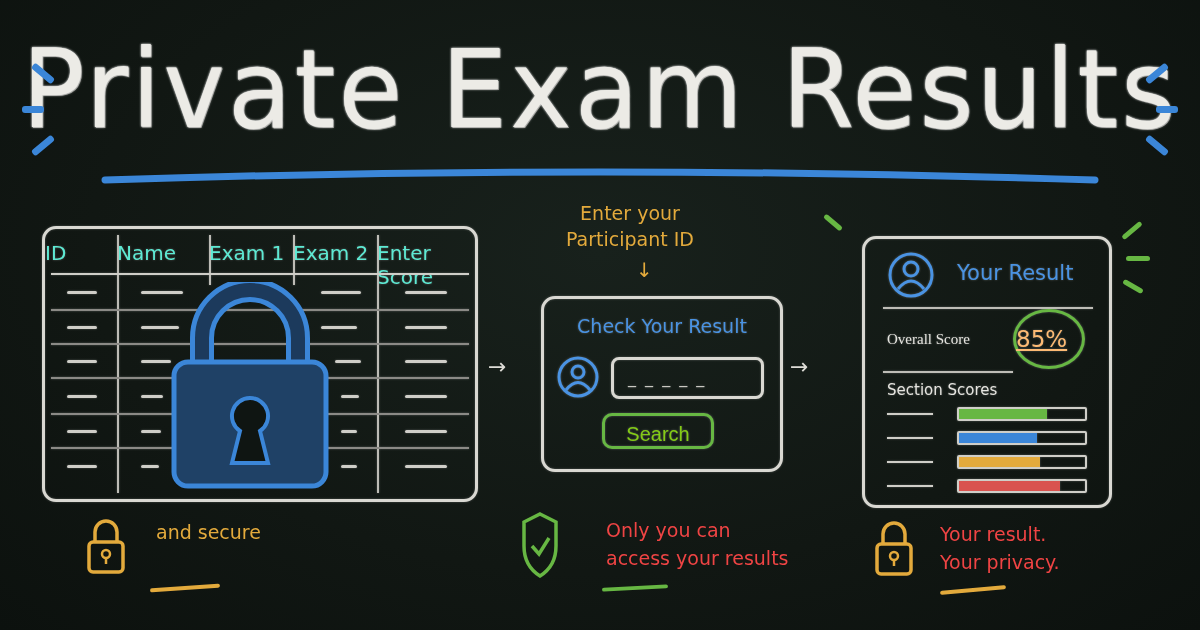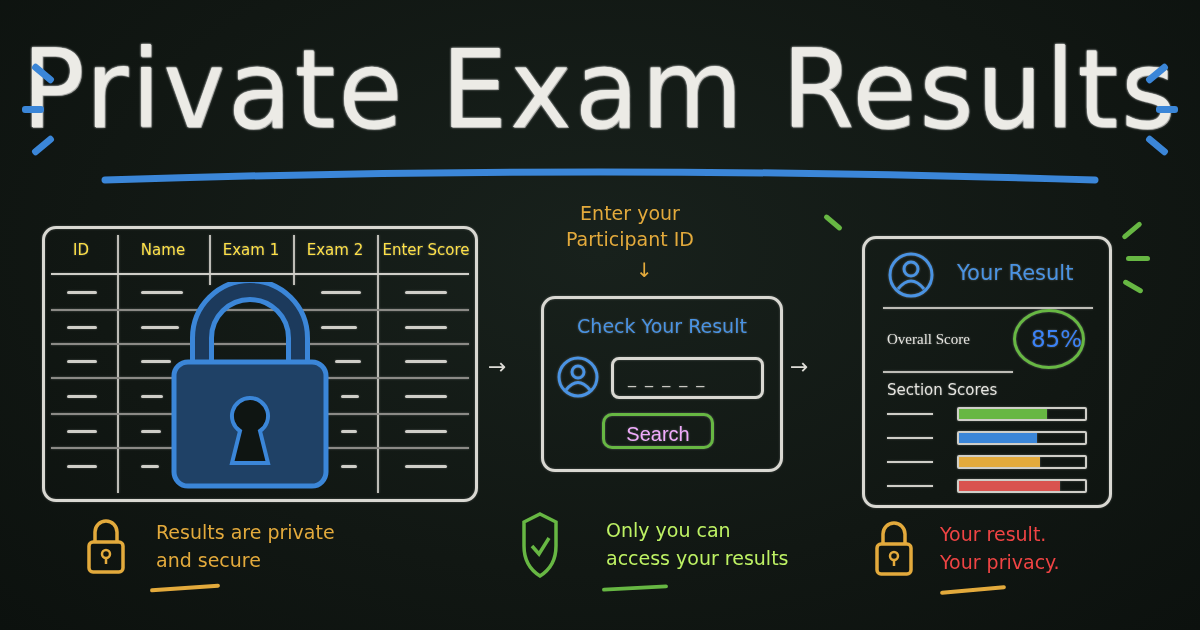--- a/index.html
+++ b/index.html
@@ -10,47 +10,47 @@
   .chalk{filter:drop-shadow(0 0 1px rgba(255,255,255,.25));}
   .title{position:absolute;left:0;top:28px;width:1200px;text-align:center;
     font-size:104px;color:#ecebe6;letter-spacing:3px;font-weight:normal;
     font-family:"DejaVu Sans",sans-serif;transform:scaleY(1.05);
     text-shadow:0 0 2px #fff,1px 1px 0 #9a9a96;}
   .underline{position:absolute;left:100px;top:168px;width:1000px;height:16px;}
   .ray{position:absolute;background:#3b86d8;border-radius:3px;height:7px;}
   .panel{position:absolute;border:3px solid #d9d8d2;border-radius:14px;}
   
   .tbl{left:42px;top:226px;width:430px;height:270px;}
-  .th{position:absolute;top:12px;color:#fde047;font-size:15px;text-align:center;}
+  .th{position:absolute;top:12px;color:#5eead4;font-size:20px;text-align:left;}
   .vline{position:absolute;top:6px;width:2px;height:258px;background:#bdbcb6;}
   .hline{position:absolute;left:6px;height:2px;width:418px;background:#8b8a86;}
   .dash{position:absolute;height:3px;width:30px;background:#cfcec8;border-radius:2px;}
   .lockbig{position:absolute;left:170px;top:282px;}
   
   .hint{position:absolute;left:530px;top:200px;width:200px;text-align:center;
     color:#e3aa3c;font-size:19px;line-height:26px;}
   .arrow-down{position:absolute;left:636px;top:258px;color:#e3aa3c;font-size:20px;}
   .check{left:541px;top:296px;width:236px;height:170px;}
   .check-title{position:absolute;left:0;top:16px;width:100%;text-align:center;
     color:#4a93e3;font-size:19px;}
   .idfield{position:absolute;left:67px;top:58px;width:147px;height:36px;
     border:3px solid #d9d8d2;border-radius:8px;}
   .idfield span{position:absolute;left:14px;top:8px;color:#cfcec8;font-size:16px;letter-spacing:2px;}
   .search-btn{position:absolute;left:58px;top:114px;width:112px;height:36px;
-    border:3px solid #67b743;border-radius:10px;color:#f0abfc;font-size:20px;
+    border:3px solid #67b743;border-radius:10px;color:#84cc16;font-size:20px;
     text-align:center;line-height:36px;background:transparent;padding:0;cursor:pointer;}
   .flow-arrow{position:absolute;color:#dddcd6;font-size:22px;}
   
   .result{left:862px;top:236px;width:244px;height:266px;}
   .res-title{position:absolute;left:92px;top:22px;color:#4a93e3;font-size:21px;}
   .sep{position:absolute;left:18px;height:2px;background:#bebdb7;}
   .ov-label{position:absolute;left:22px;top:92px;color:#e6e5e0;font-size:15px;font-family:Liberation Serif, serif;}
   .score-circle{position:absolute;left:148px;top:70px;width:66px;height:54px;
-    border:3px solid #67b743;border-radius:50%;color:#3b82f6;font-size:23px;
-    text-align:right;line-height:54px;}
+    border:3px solid #67b743;border-radius:50%;color:#fdba74;font-size:23px;
+    text-align:left;line-height:54px;text-decoration:underline;}
   .sec-label{position:absolute;left:22px;top:142px;color:#e6e5e0;font-size:15px;}
   .barrow{position:absolute;left:22px;height:14px;width:200px;}
   .barrow .lbl{position:absolute;left:0;top:6px;width:46px;height:2px;background:#cfcec8;}
   .barrow .track{position:absolute;left:70px;top:0;width:126px;height:10px;border:2px solid #cfcec8;border-radius:2px;}
   .barrow .fill{height:100%;}
   .spark{position:absolute;height:5px;background:#67b743;border-radius:3px;}
   
   .foot{position:absolute;font-size:19px;line-height:28px;}
   .foot-ul{position:absolute;height:4px;border-radius:3px;}
 </style>
@@ -184,30 +184,29 @@
   </div>
 </div>
 
 <svg style="position:absolute;left:86px;top:516px" width="40" height="60" viewBox="0 0 40 60">
   <path d="M9 26 V16 A11 11 0 0 1 31 16 V26" fill="none" stroke="#e3aa3c" stroke-width="3.5"></path>
   <rect x="3" y="26" width="34" height="30" rx="4" fill="none" stroke="#e3aa3c" stroke-width="3.5"></rect>
   <circle cx="20" cy="38" r="4" fill="none" stroke="#e3aa3c" stroke-width="2.5"></circle>
   <line x1="20" y1="42" x2="20" y2="48" stroke="#e3aa3c" stroke-width="2.5"></line>
 </svg>
 <div class="foot" style="left:156px;top:518px;color:#e3aa3c">
-  <div>Results are private</div>
   <div>and secure</div>
 </div>
 <div class="foot-ul" style="left:150px;top:586px;width:70px;background:#e3aa3c;transform:rotate(-4deg)"></div>
 
 <svg style="position:absolute;left:520px;top:510px" width="40" height="70" viewBox="0 0 40 70">
   <path d="M20 4 L36 12 V36 Q36 56 20 66 Q4 56 4 36 V12 Z" fill="none" stroke="#67b743" stroke-width="3.5"></path>
   <path d="M12 36 L19 44 L29 28" fill="none" stroke="#67b743" stroke-width="3.5"></path>
 </svg>
-<div class="foot" style="left:606px;top:516px;color:#bef264">
+<div class="foot" style="left:606px;top:516px;color:#ef4444">
   <div>Only you can</div>
   <div>access your results</div>
 </div>
 <div class="foot-ul" style="left:602px;top:586px;width:66px;background:#67b743;transform:rotate(-3deg)"></div>
 
 <svg style="position:absolute;left:874px;top:518px" width="40" height="60" viewBox="0 0 40 60">
   <path d="M9 26 V16 A11 11 0 0 1 31 16 V26" fill="none" stroke="#e3aa3c" stroke-width="3.5"></path>
   <rect x="3" y="26" width="34" height="30" rx="4" fill="none" stroke="#e3aa3c" stroke-width="3.5"></rect>
   <circle cx="20" cy="38" r="4" fill="none" stroke="#e3aa3c" stroke-width="2.5"></circle>
   <line x1="20" y1="42" x2="20" y2="48" stroke="#e3aa3c" stroke-width="2.5"></line>

